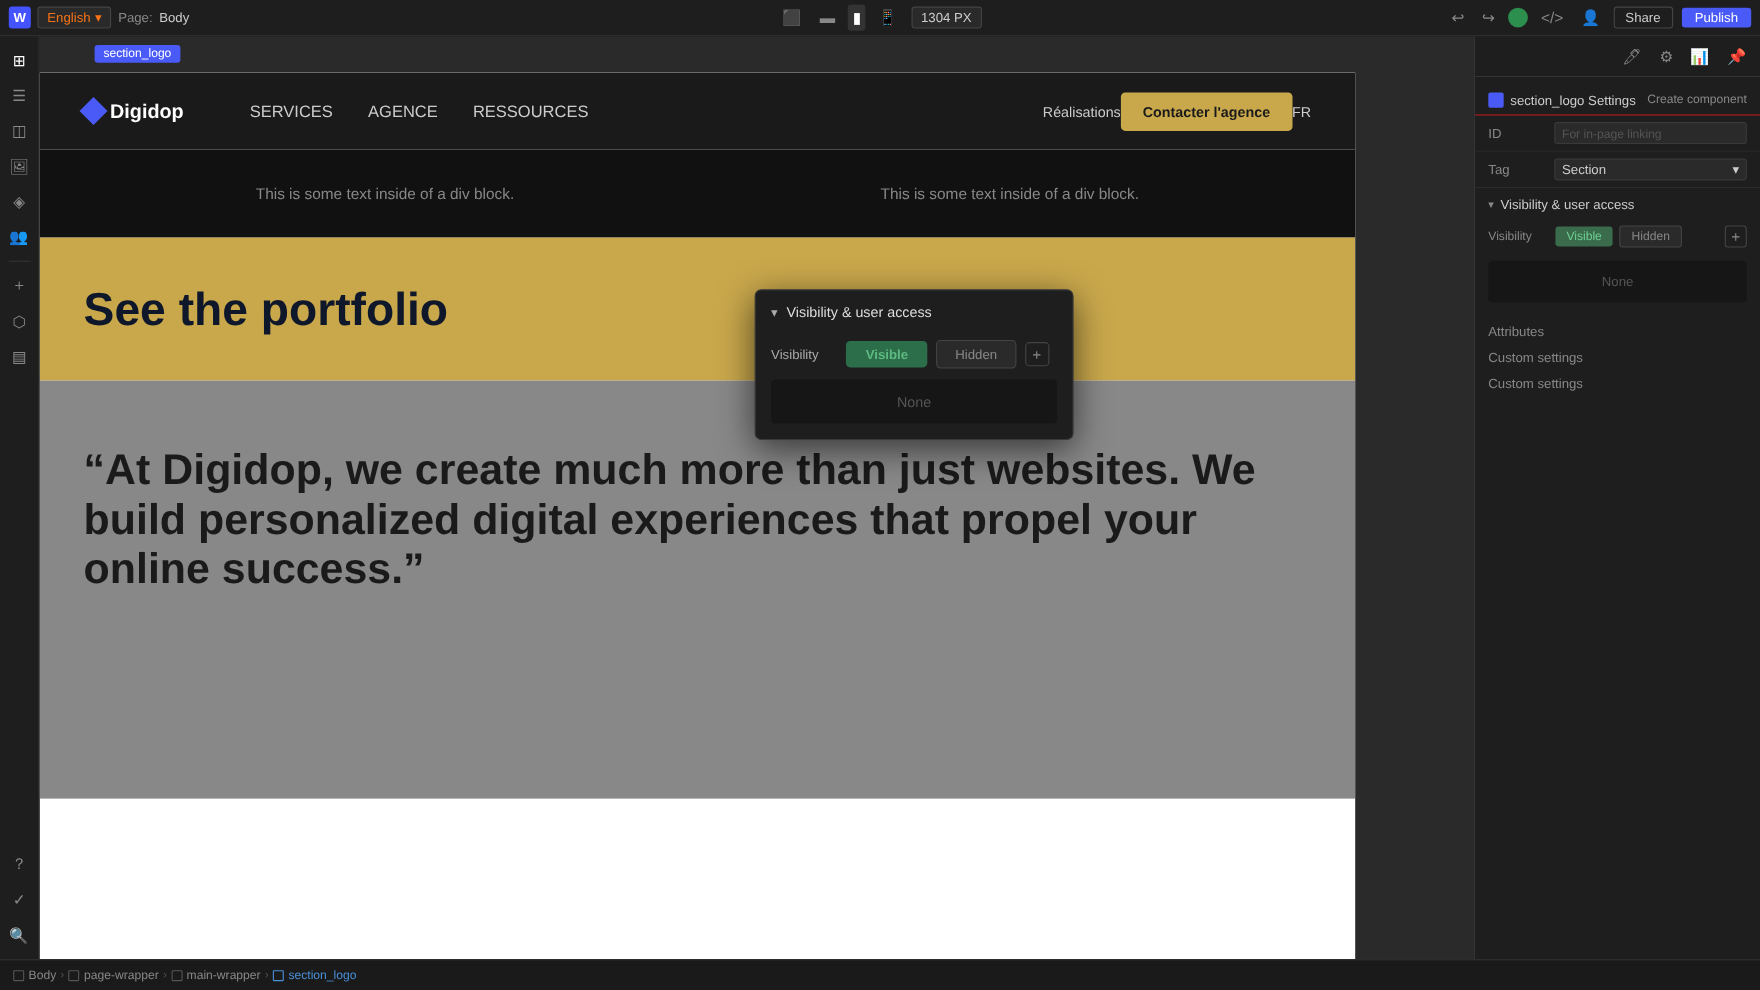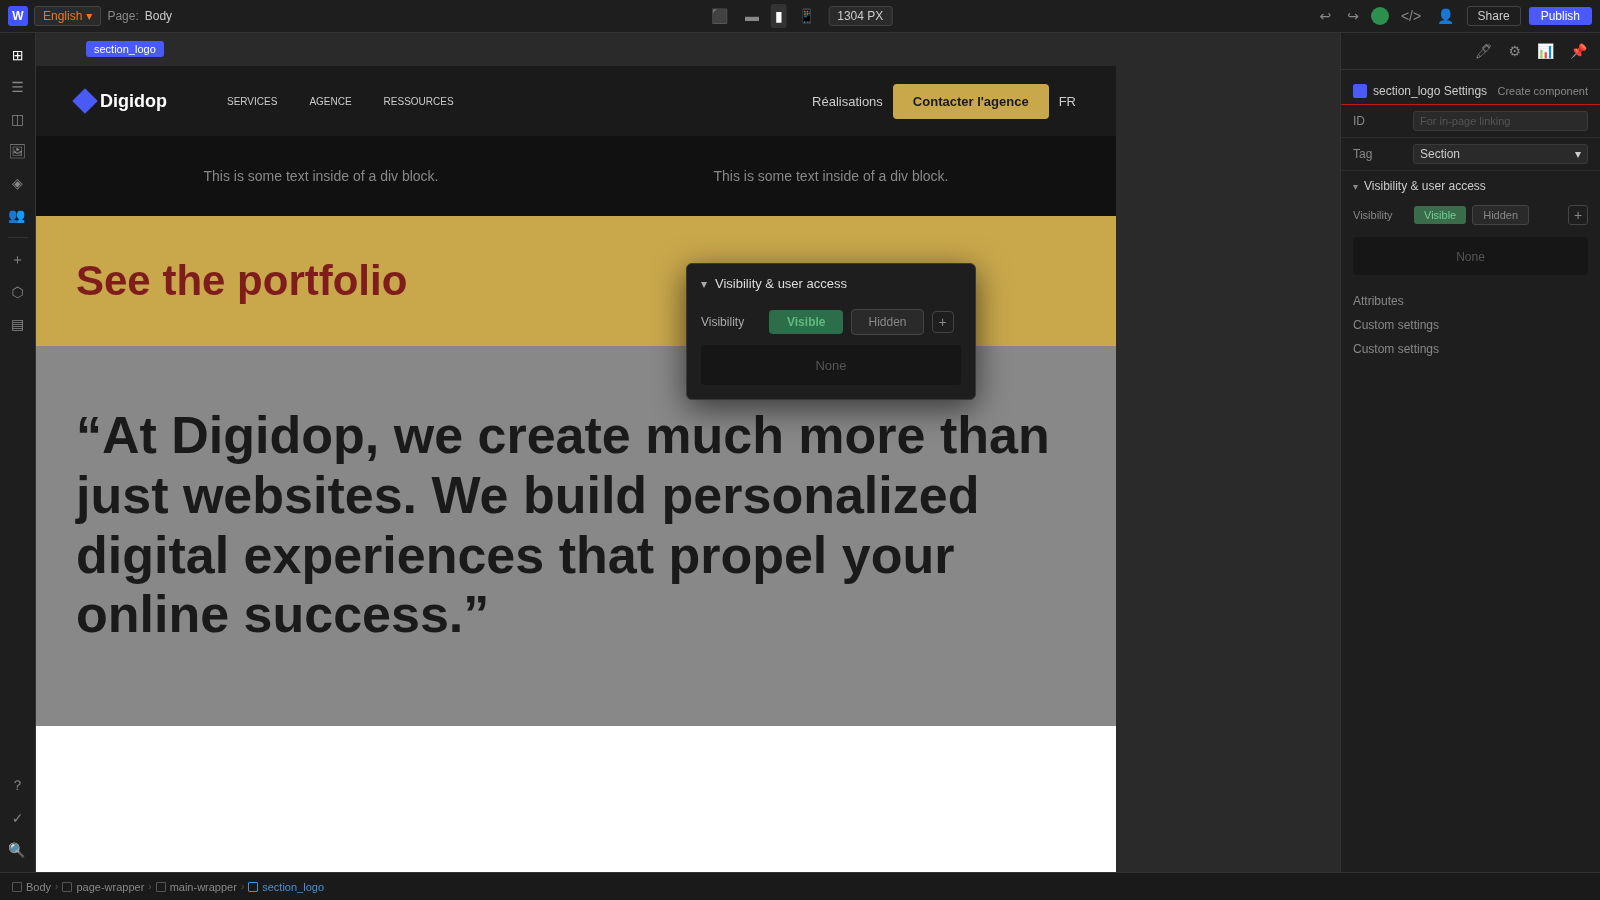--- a/index.html
+++ b/index.html
@@ -68,21 +68,21 @@
       background: #4a5af7;
       color: white;
       font-size: 11px;
       padding: 2px 8px;
       border-radius: 3px;
       z-index: 10;
     }
 
     
     .website-preview {
-      width: 1080px;
+      width: 1196px;
       background: #fff;
       position: absolute;
       top: 33px;
       left: 0;
       right: 0;
       bottom: 0;
       overflow: hidden;
     }
 
     
@@ -90,23 +90,23 @@
       background: #1a1a1a;
       height: 70px;
       display: flex;
       align-items: center;
       padding: 0 40px;
       gap: 40px;
     }
     .site-logo { display: flex; align-items: center; gap: 6px; color: white; font-weight: 700; font-size: 18px; }
     .logo-diamond { width: 18px; height: 18px; background: #4a5af7; transform: rotate(45deg); }
     .nav-links { display: flex; gap: 32px; margin-left: 20px; }
-    .nav-link { color: #ccc; font-size: 10px; text-decoration: none; cursor: pointer; }
+    .nav-link { color: #ccc; font-size: 15px; text-decoration: none; cursor: pointer; }
     .nav-spacer { flex: 1; }
-    .nav-right { display: flex; align-items: center; gap: 10px; }
+    .nav-right { display: flex; align-items: center; gap: 0; }
     .realizations-link { color: #ccc; font-size: 13px; }
     .contact-btn { background: #c9a84c; color: #1a1a1a; padding: 10px 20px; border: none; border-radius: 4px; font-size: 13px; font-weight: 600; cursor: pointer; }
     .lang-label { color: #ccc; font-size: 13px; }
 
     
     .div-blocks-row {
       background: #111;
       display: flex;
       align-items: center;
       padding: 20px 40px;
@@ -118,31 +118,31 @@
     .div-block { flex: 1; display: flex; align-items: center; justify-content: center; }
 
     
     .portfolio-section {
       background: #c9a84c;
       padding: 40px 40px;
       min-height: 130px;
       display: flex;
       align-items: center;
     }
-    .portfolio-title { font-size: 42px; font-weight: 700; color: #7f1d1d; }
+    .portfolio-title { font-size: 42px; font-weight: 700; color: #0f172a; }
 
     
     .quote-section {
       background: #888;
       padding: 60px 40px;
       min-height: 380px;
       display: flex;
       align-items: flex-start;
     }
-    .quote-text { font-size: 52px; font-weight: 700; color: #1a1a1a; line-height: 1.15; }
+    .quote-text { font-size: 39px; font-weight: 700; color: #1a1a1a; line-height: 1.15; }
 
     
     .right-panel {
       width: 260px;
       background: #1e1e1e;
       border-left: 1px solid #333;
       display: flex;
       flex-direction: column;
       flex-shrink: 0;
       overflow: hidden;

